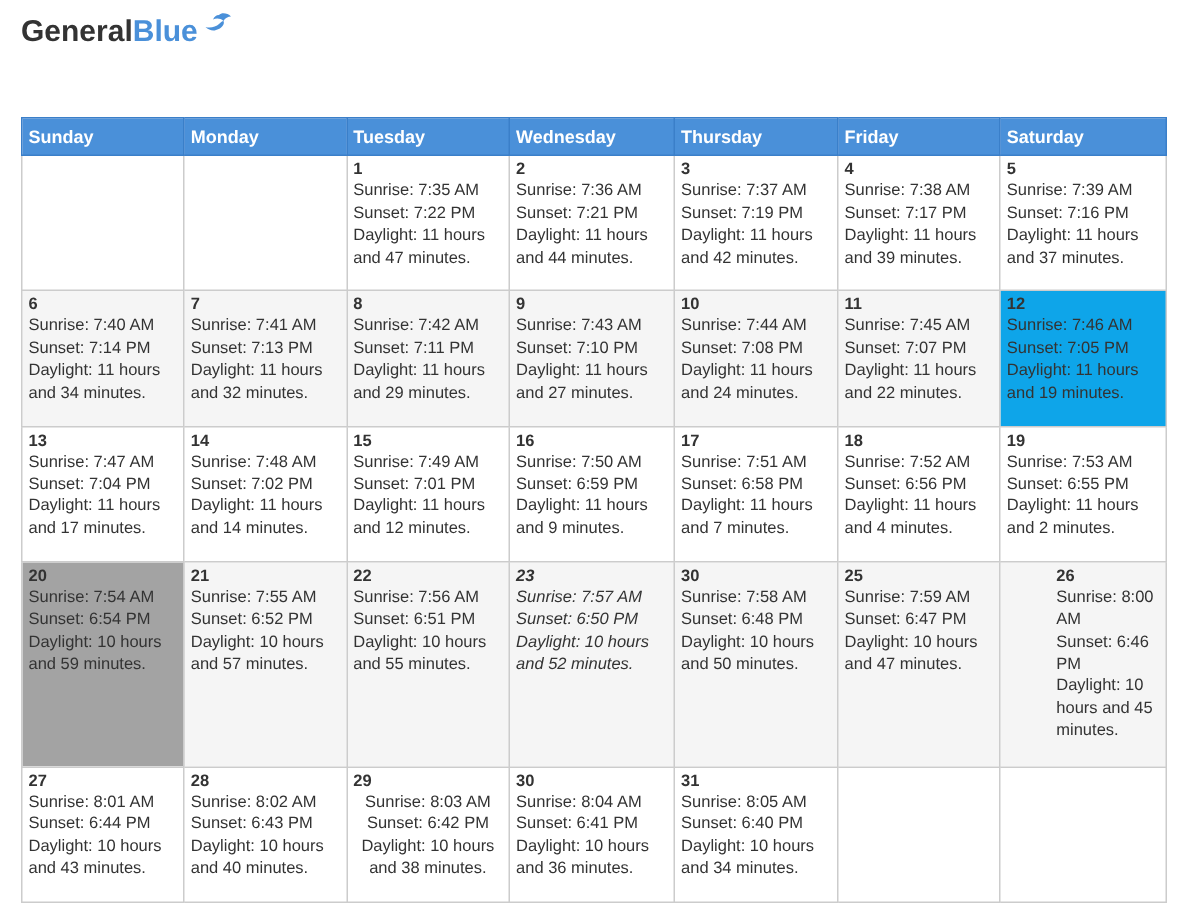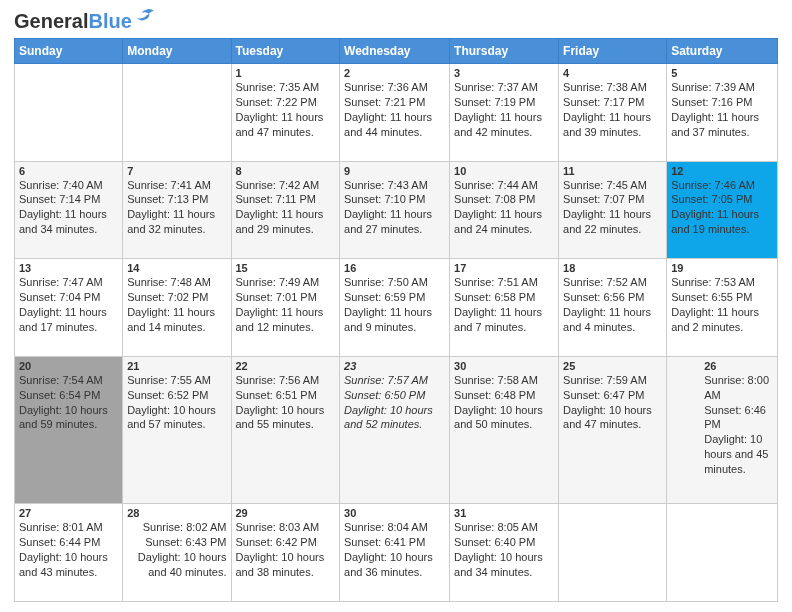--- a/index.html
+++ b/index.html
@@ -47,20 +47,21 @@
       line-height: 1.1;
     }
     .location {
       font-size: 14px;
       color: #555;
     }
     .calendar {
       width: 100%;
       border-collapse: collapse;
       flex: 1;
+      margin-top: 40px;
     }
     .calendar th {
       background-color: #4a90d9;
       color: #fff;
       font-size: 12px;
       font-weight: bold;
       padding: 5px 4px;
       text-align: left;
       border: 1px solid #3a7fc9;
     }
@@ -294,27 +295,27 @@
         </tr>
         <tr>
           <td>
             <div class="day-num">27</div>
             <div class="day-info" style="white-space: pre-line;">Sunrise: 8:01 AM
 Sunset: 6:44 PM
 Daylight: 10 hours and 43 minutes.</div>
           </td>
           <td>
             <div class="day-num">28</div>
-            <div class="day-info" style="white-space: pre-line; text-align: right;">Sunrise: 8:02 AM
+            <div class="day-info" style="white-space: pre-line;">Sunrise: 8:02 AM
 Sunset: 6:43 PM
 Daylight: 10 hours and 40 minutes.</div>
           </td>
           <td>
             <div class="day-num">29</div>
-            <div class="day-info" style="white-space: pre-line;">Sunrise: 8:03 AM
+            <div class="day-info" style="white-space: pre-line; text-align: center;">Sunrise: 8:03 AM
 Sunset: 6:42 PM
 Daylight: 10 hours and 38 minutes.</div>
           </td>
           <td>
             <div class="day-num">30</div>
             <div class="day-info" style="white-space: pre-line;">Sunrise: 8:04 AM
 Sunset: 6:41 PM
 Daylight: 10 hours and 36 minutes.</div>
           </td>
           <td>

